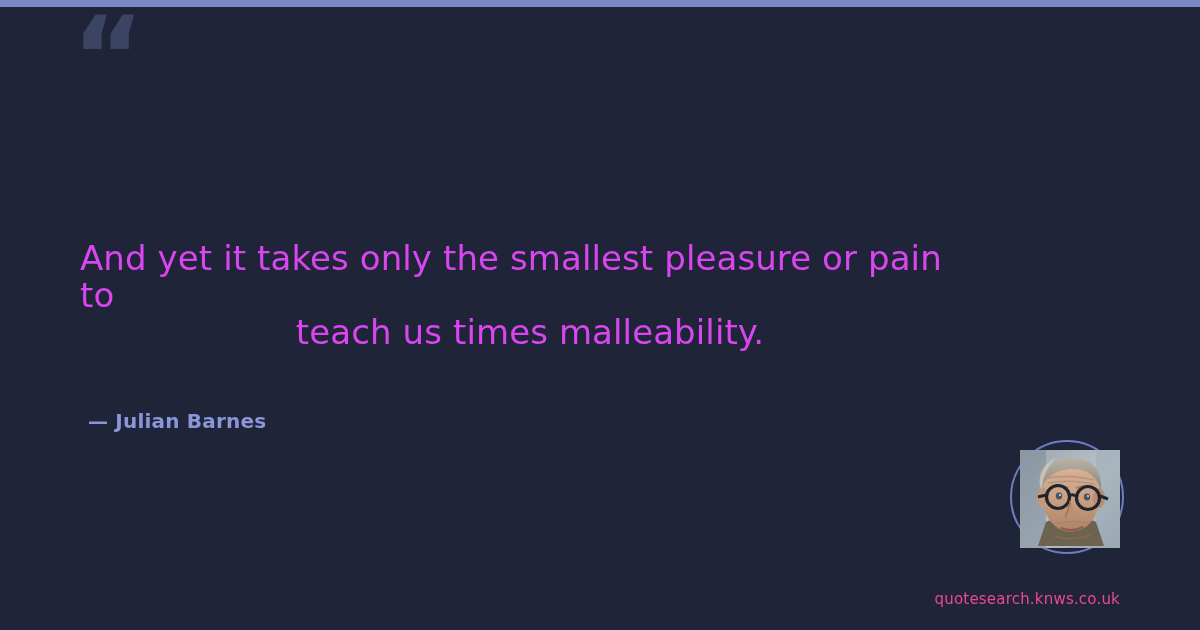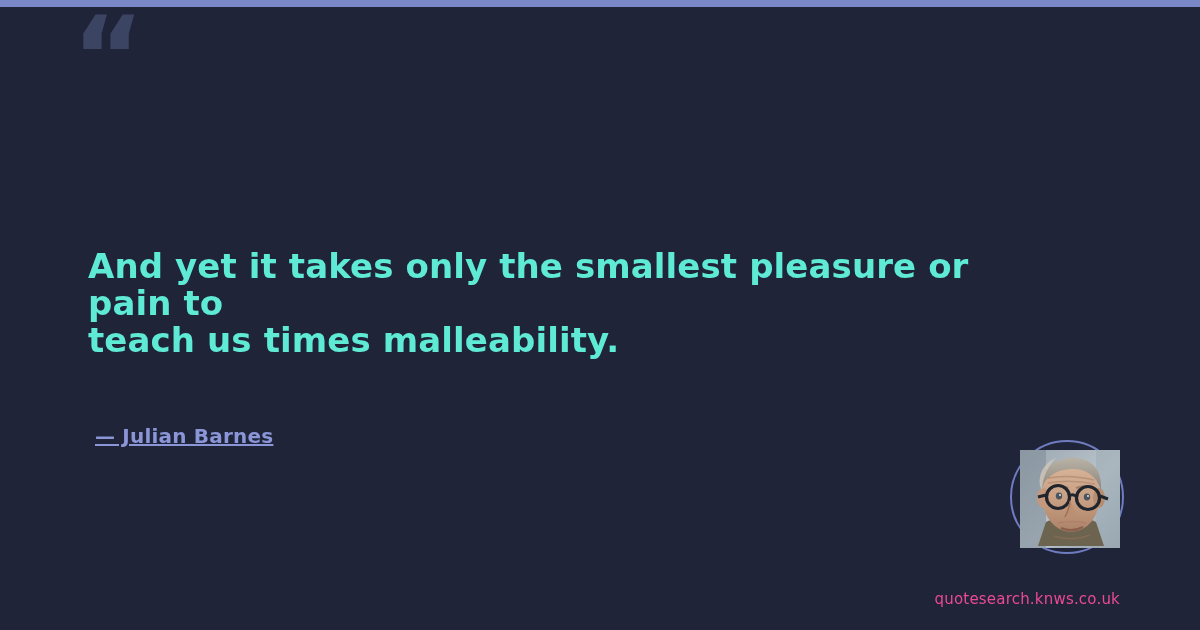--- a/index.html
+++ b/index.html
@@ -47,39 +47,38 @@
 
   
   .quote-body {
     position: absolute;
     left: 80px;
     top: 240px;
     width: 900px;
   }
 
   .quote-text {
-    margin: 8px;
+    margin: 0;
     font-family: "DejaVu Sans", sans-serif;
     font-size: 34px;
     line-height: 37px;
-    font-weight: 700;
-    color: #5eead4;
+    font-weight: 400;
+    color: #d946ef;
     letter-spacing: 0.1px;
   }
 
   .quote-author {
-    margin: 15px;
+    margin: 8px;
     padding-top: 50px;
     font-family: "DejaVu Sans", sans-serif;
     font-size: 20px;
     font-weight: 700;
     color: #8a96d8;
     letter-spacing: 0.2px;
     white-space: nowrap;
-    text-decoration: underline;
   }
 
   
   .portrait-wrap {
     position: absolute;
     left: 1010px;
     top: 440px;
     width: 120px;
     height: 120px;
   }
@@ -126,21 +125,21 @@
 
 <div class="quote-card">
 
   <div class="accent-bar"></div>
 
   <div class="quote-mark">“</div>
 
   <div class="quote-body">
     <p class="quote-text">
       <span style="display: block;">And yet it takes only the smallest pleasure or pain to</span>
-      <span style="display: block;">teach us times malleability.</span>
+      <span style="display: block; text-align: center;">teach us times malleability.</span>
     </p>
     <p class="quote-author">— Julian Barnes</p>
   </div>
 
   <div class="portrait-wrap">
     <div class="portrait-ring"></div>
     <div class="portrait-photo">
       <svg width="100" height="98" viewBox="0 0 100 98">
         <defs>
           <linearGradient id="bgGrad" x1="0" y1="0" x2="1" y2="1">

